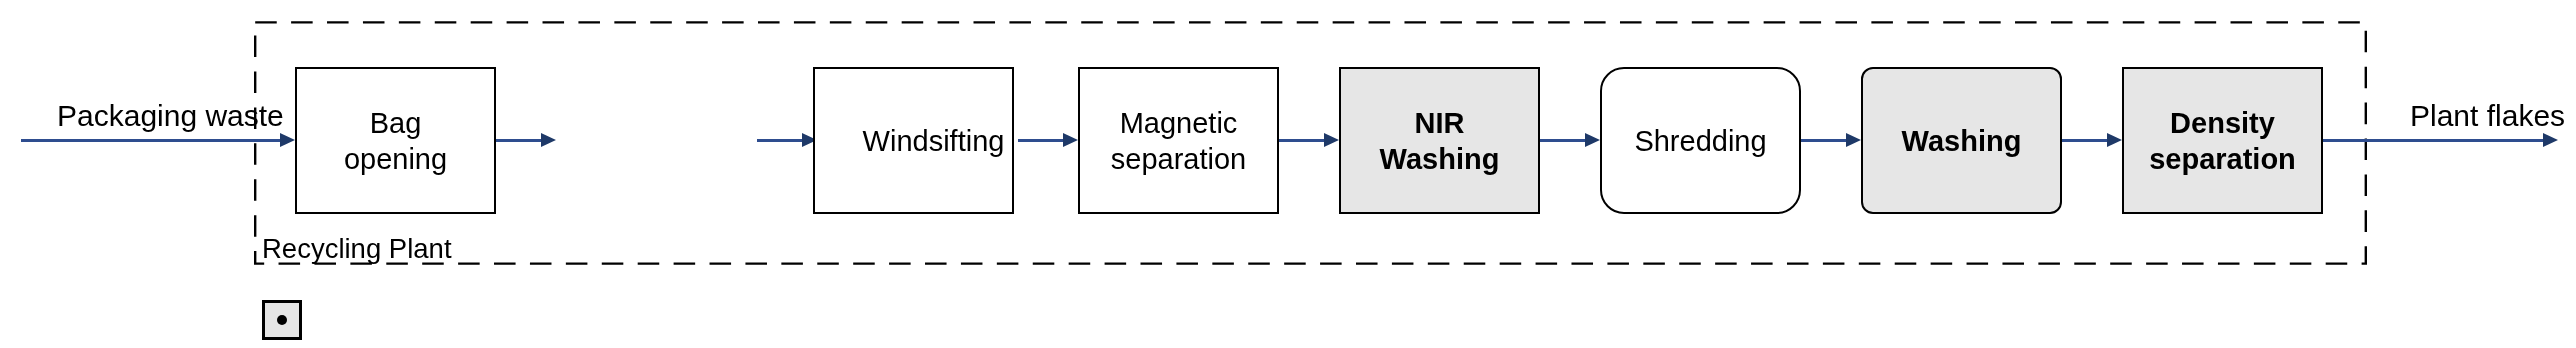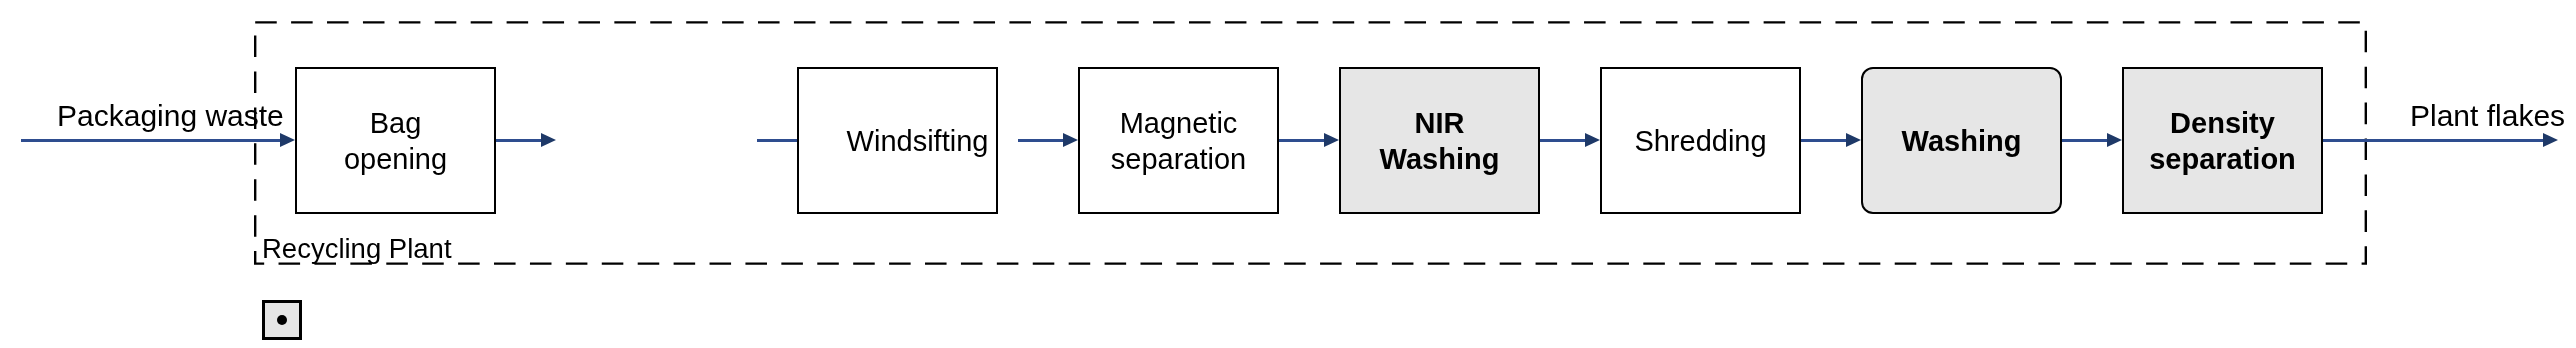--- a/index.html
+++ b/index.html
@@ -91,21 +91,21 @@
 opening</span>
       </div>
       <div class="connector" style="left: 201px; width: 60px;">
         <div class="shaft"></div>
         <div class="head"></div>
       </div>
       <div class="connector" style="left: 462px; width: 60px;">
         <div class="shaft"></div>
         <div class="head"></div>
       </div>
-      <div class="step-box" style="left: 502px; padding-left: 40px;">
+      <div class="step-box" style="left: 518px; padding-left: 40px;">
         <span class="step-label">Windsifting</span>
       </div>
       <div class="connector" style="left: 723px; width: 60px;">
         <div class="shaft"></div>
         <div class="head"></div>
       </div>
       <div class="step-box" style="left: 783px;">
         <span class="step-label">Magnetic
 separation</span>
       </div>
@@ -114,21 +114,21 @@
         <div class="head"></div>
       </div>
       <div class="step-box critical" style="left: 1044px;">
         <span class="step-label">NIR
 Washing</span>
       </div>
       <div class="connector" style="left: 1245px; width: 60px;">
         <div class="shaft"></div>
         <div class="head"></div>
       </div>
-      <div class="step-box" style="left: 1305px;">
+      <div class="step-box" style="left: 1305px; border-radius: 24px;">
         <span class="step-label">Shredding</span>
       </div>
       <div class="connector" style="left: 1506px; width: 60px;">
         <div class="shaft"></div>
         <div class="head"></div>
       </div>
       <div class="step-box critical" style="left: 1566px; border-radius: 12px;">
         <span class="step-label">Washing</span>
       </div>
       <div class="connector" style="left: 1767px; width: 60px;">

